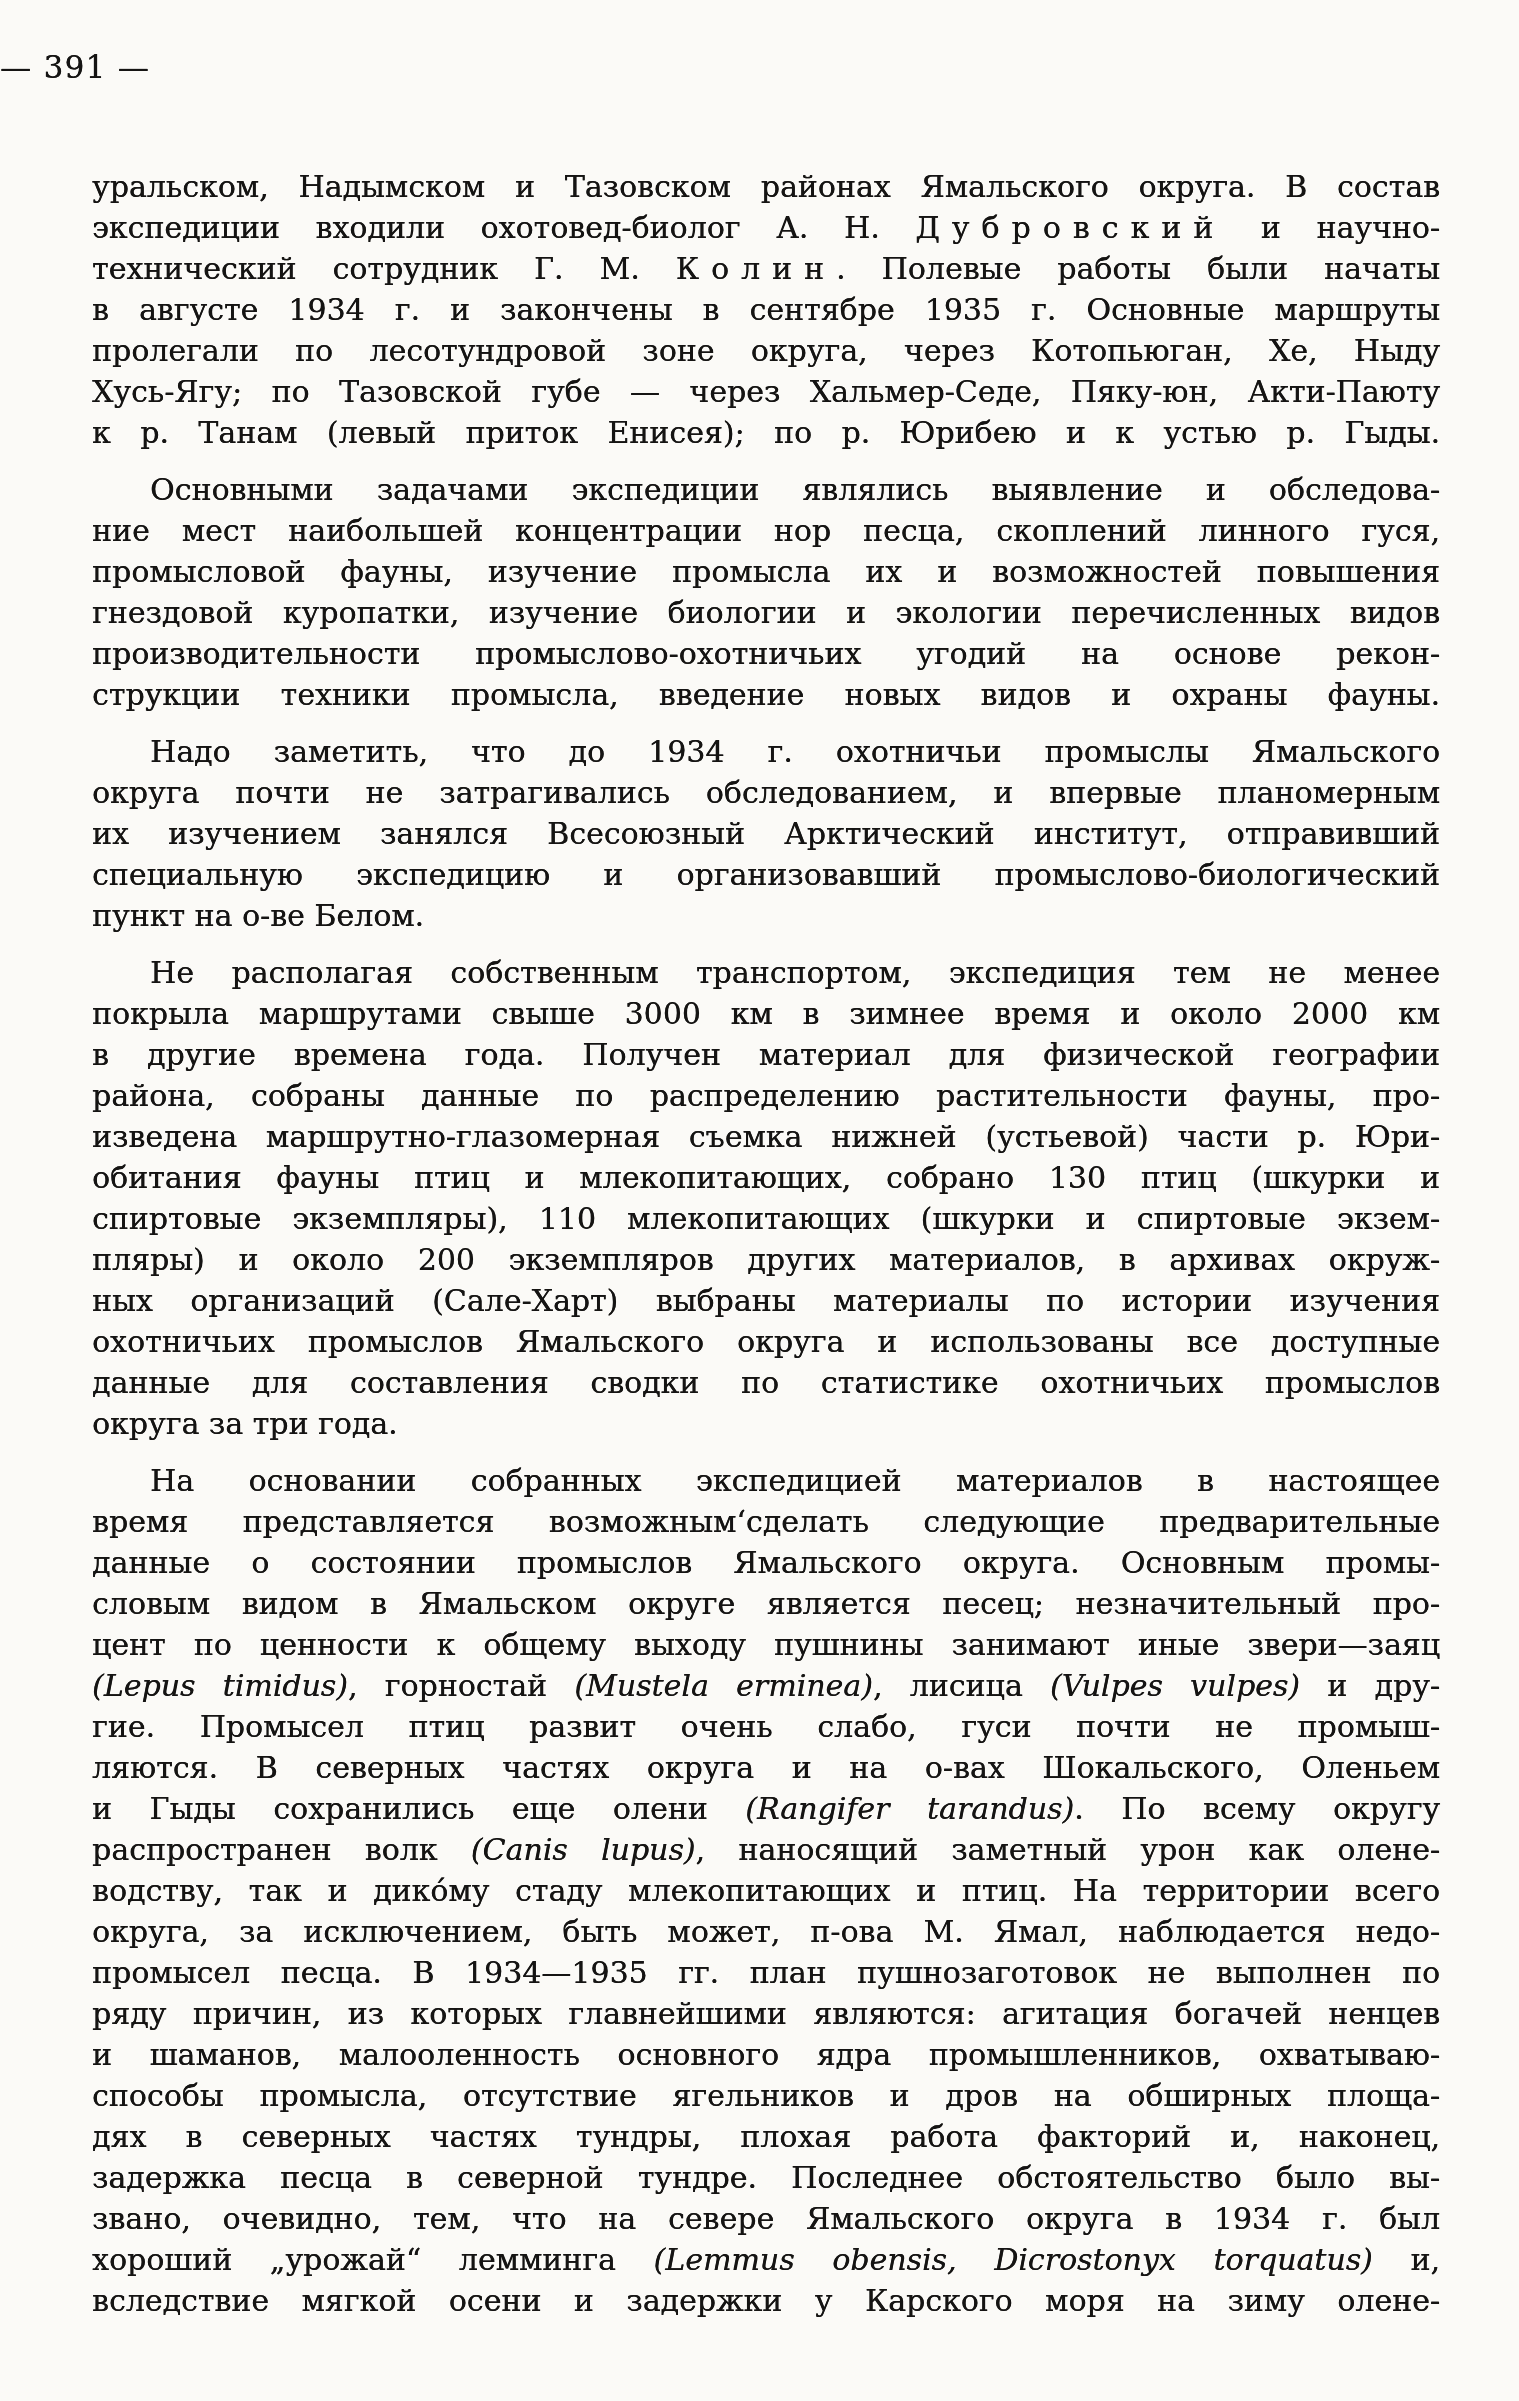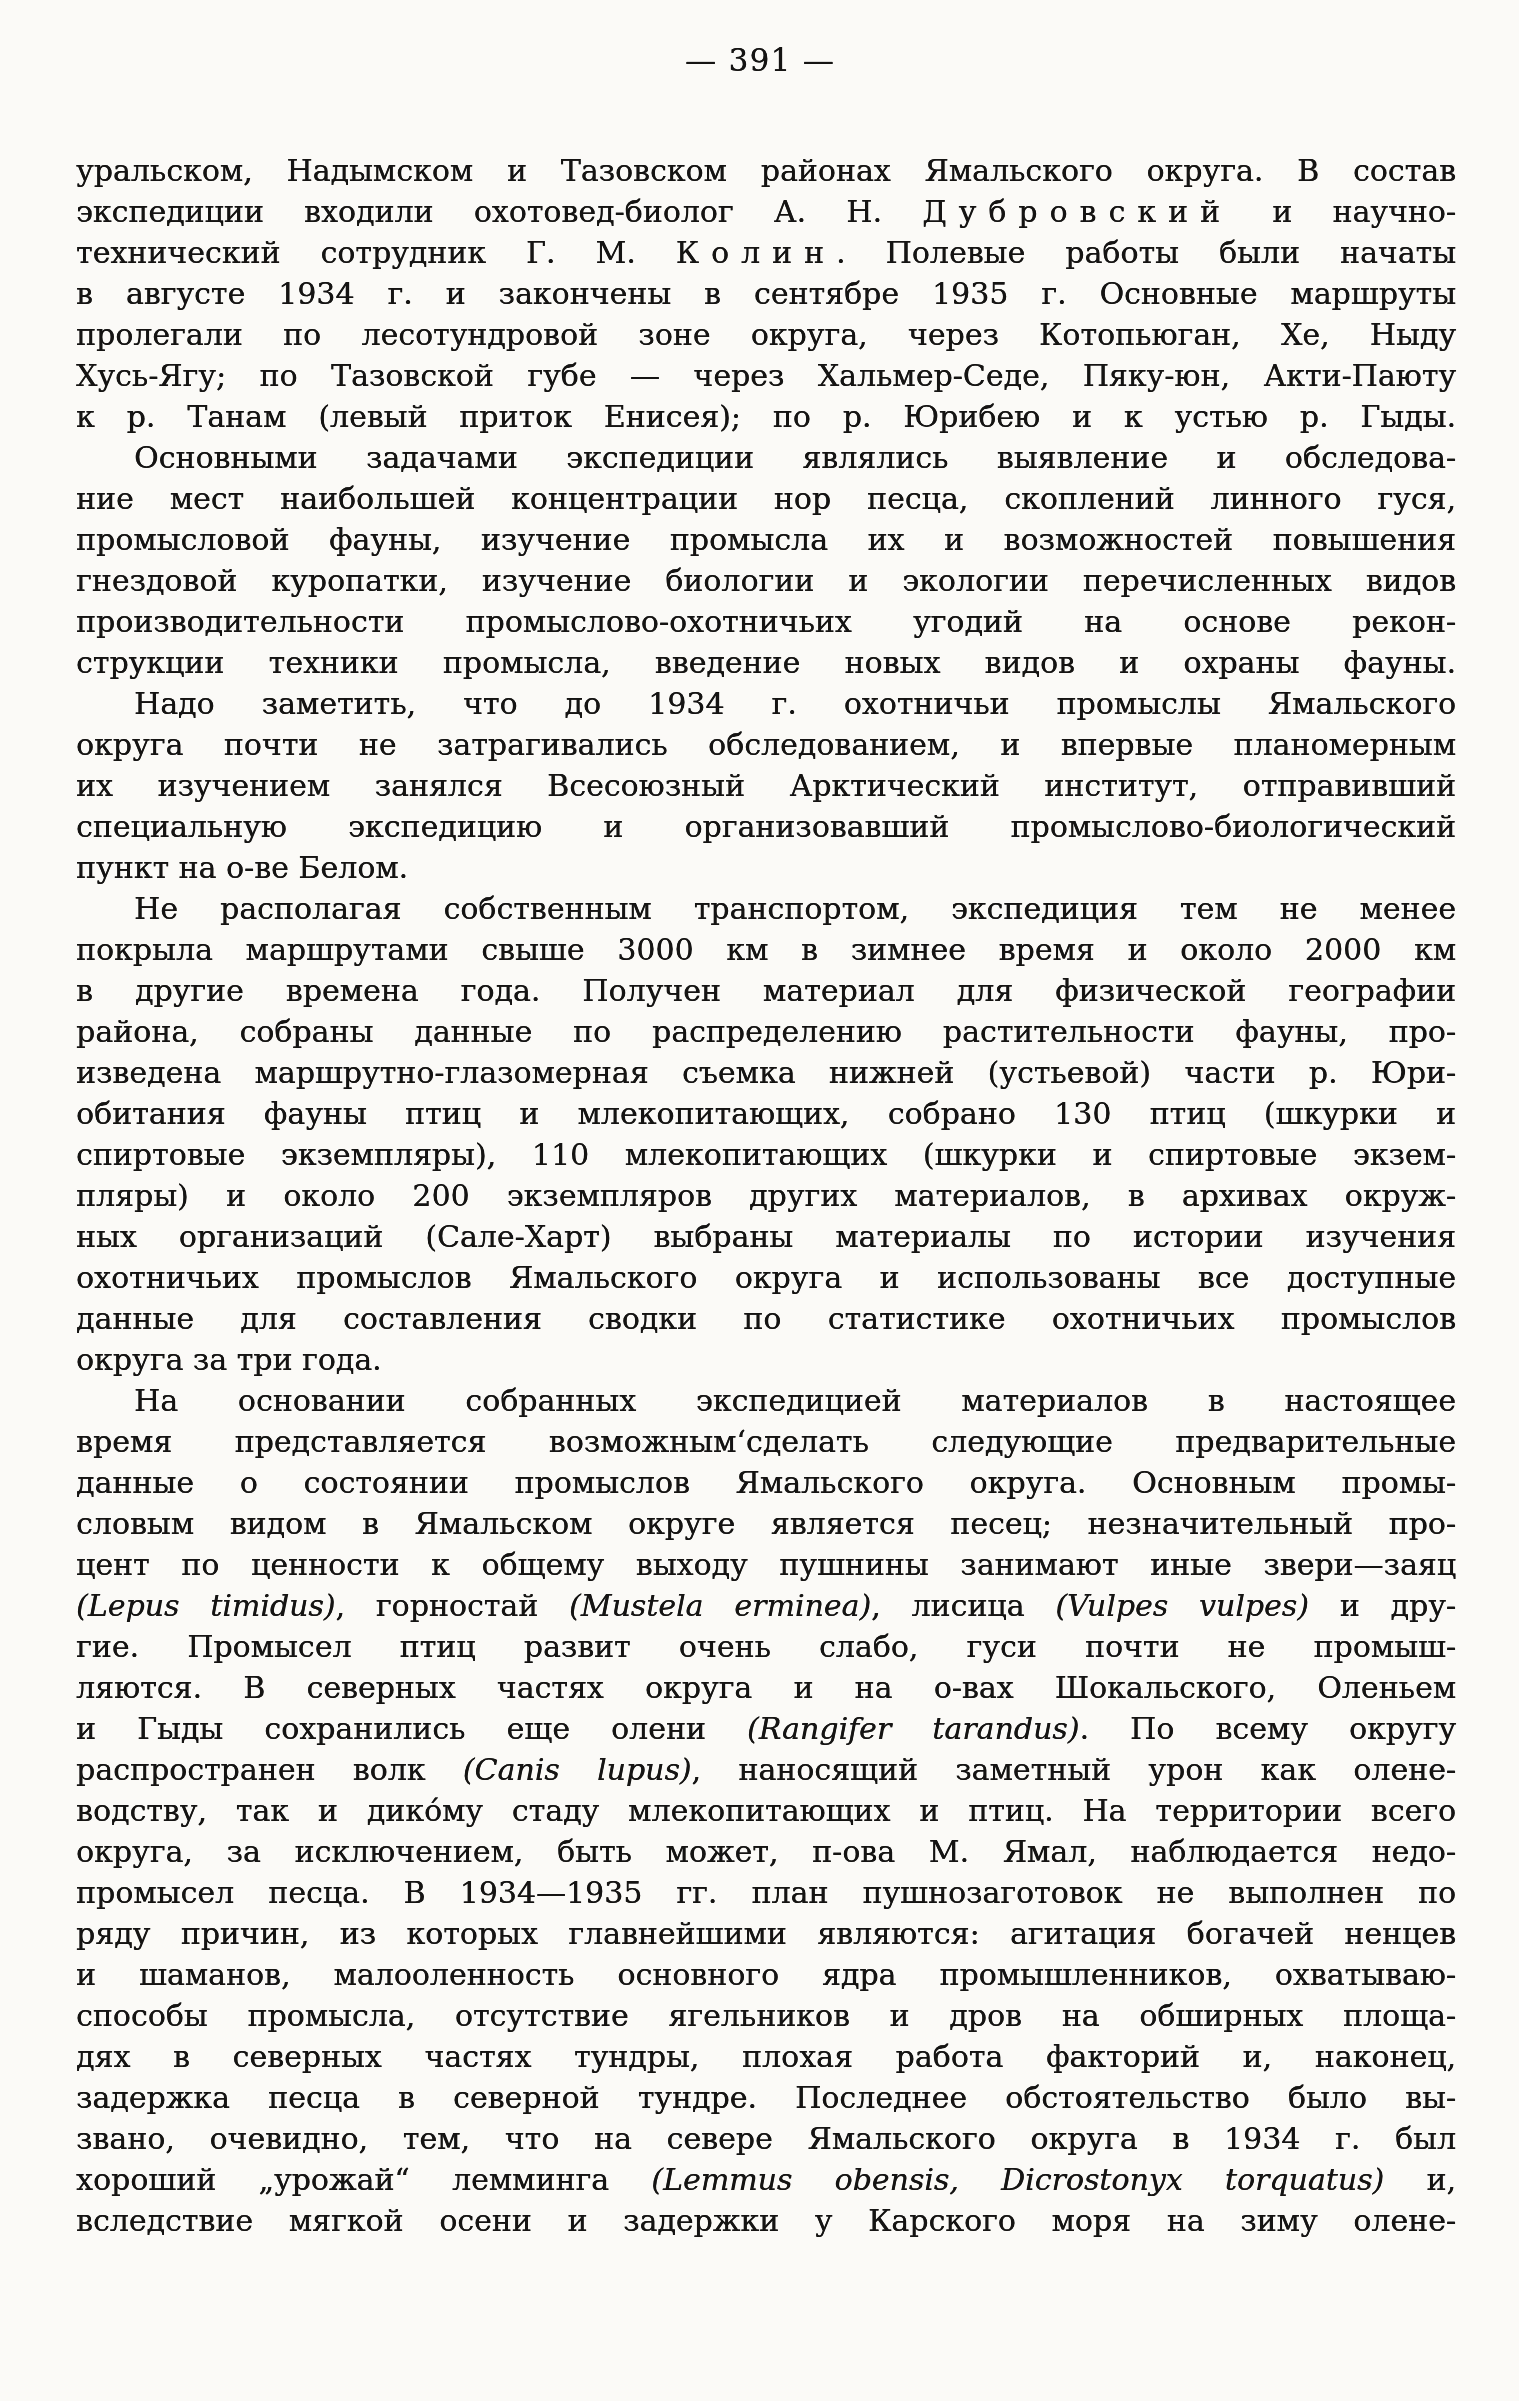--- a/index.html
+++ b/index.html
@@ -15,38 +15,38 @@
     font-family: "DejaVu Serif", "Liberation Serif", serif;
     color: #151413;
     -webkit-font-smoothing: antialiased;
   }
   .page {
     position: absolute;
     inset: 0;
   }
   .page-number {
     position: absolute;
-    top: 42px;
+    top: 49px;
     left: 0;
     width: 100%;
-    text-align: center;
+    text-align: left;
     font-size: 31px;
     letter-spacing: 1.3px;
     text-shadow: 0.3px 0 0 currentColor;
   }
   .text-block {
     position: absolute;
     top: 150px;
     left: 76px;
     width: 1380px;
     font-size: 30px;
     line-height: 41px;
     text-shadow: 0.3px 0 0 currentColor;
   }
-  .paragraph { margin: 0; padding: 0; }
+  .paragraph { margin: 16px; padding: 0; }
   .line {
     text-align: justify;
     text-align-last: justify;
     white-space: normal;
   }
   .line.no-just {
     text-align-last: left;
   }
   .line.indent {
     text-indent: 58px;

